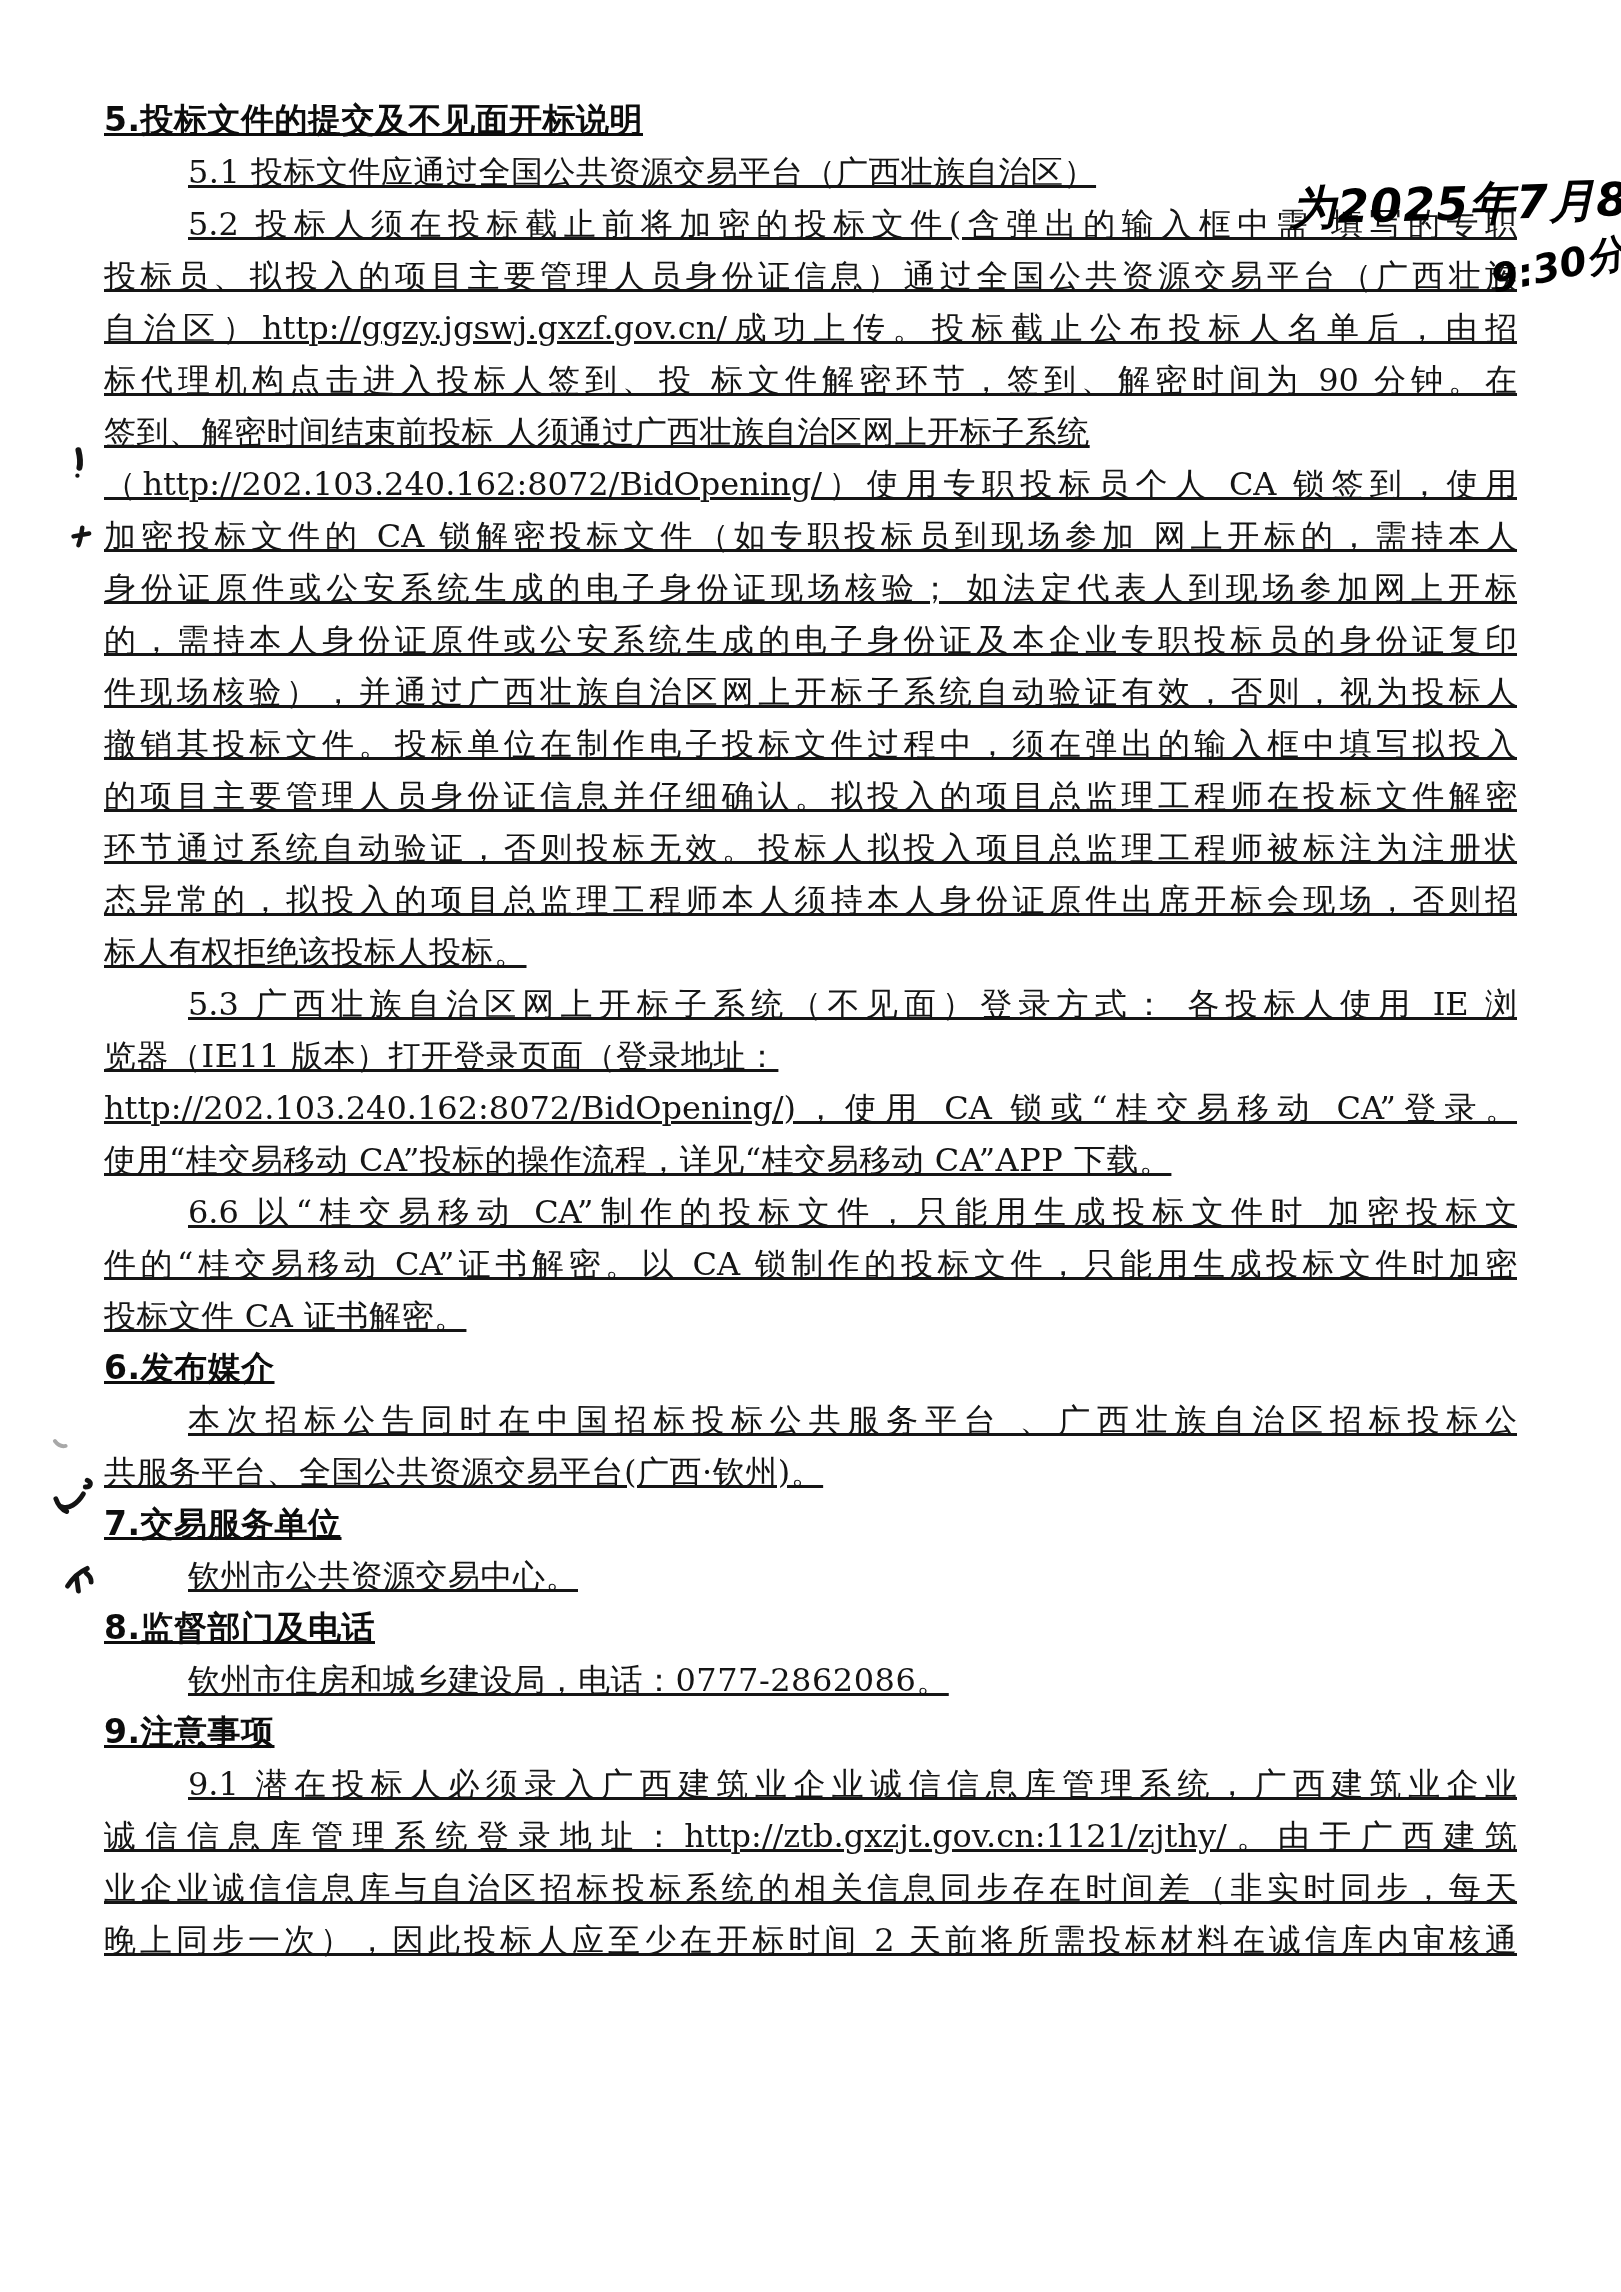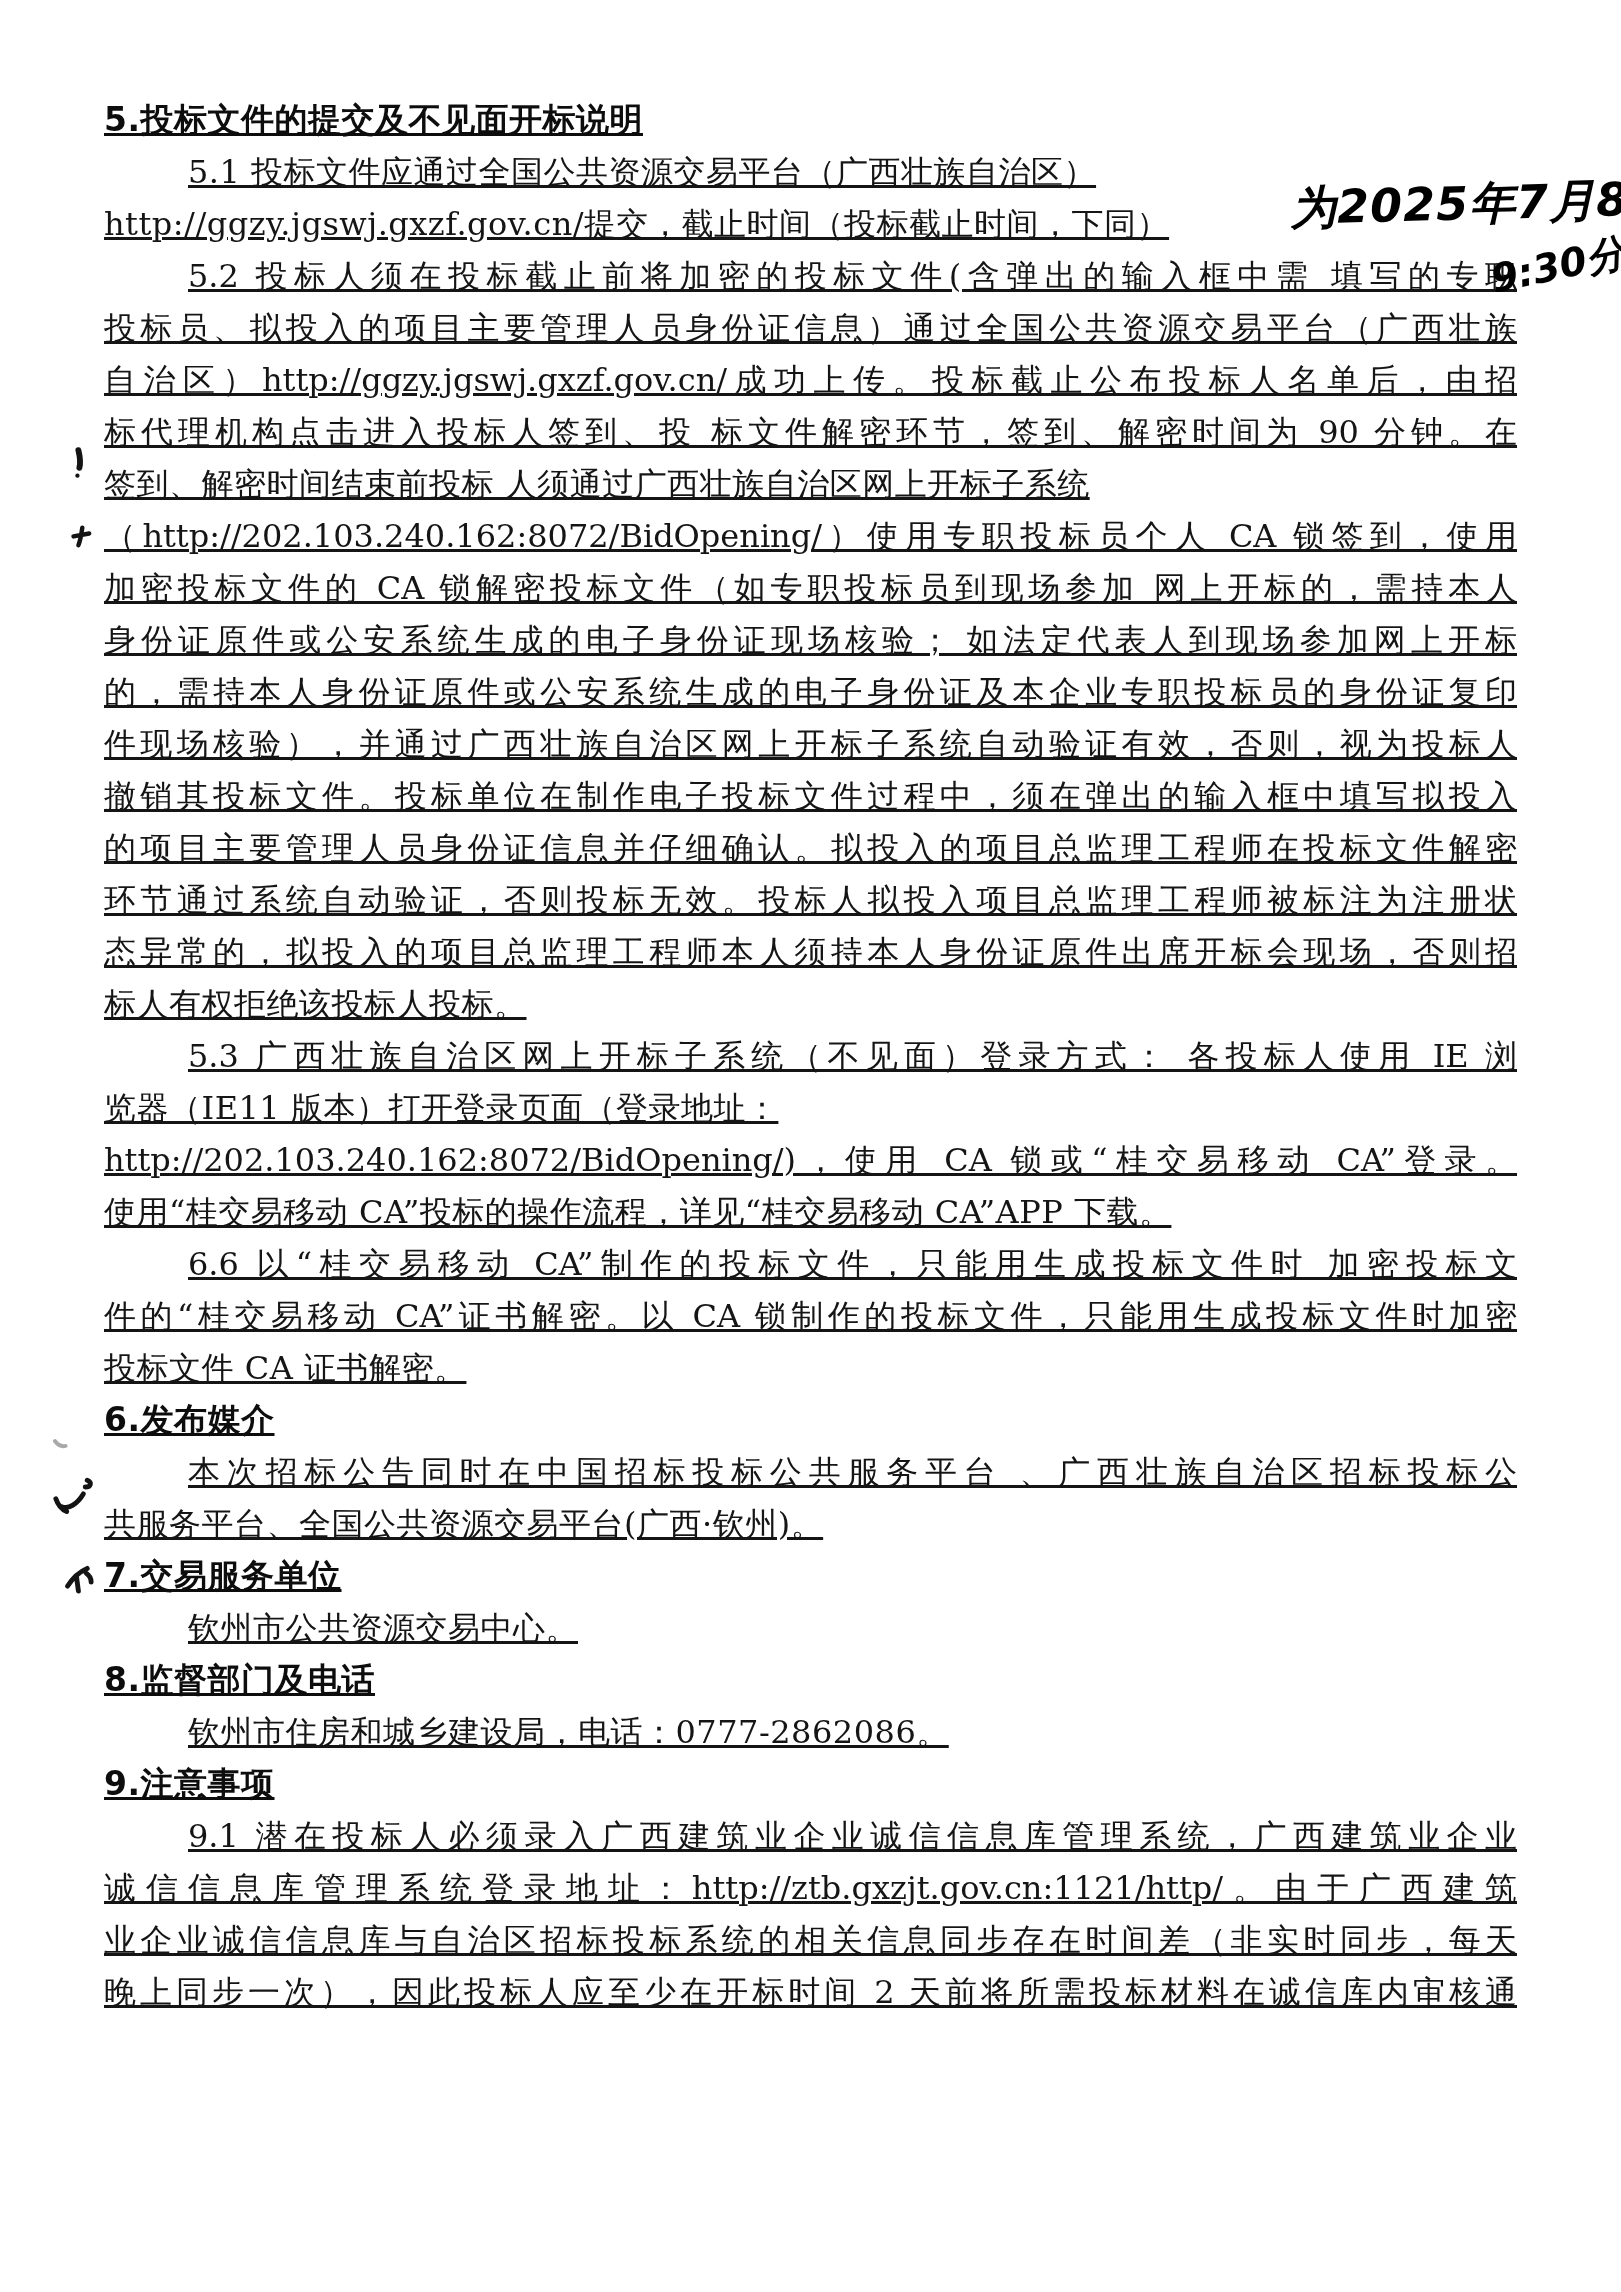--- a/index.html
+++ b/index.html
@@ -75,21 +75,20 @@
   }
 </style>
 </head>
 <body>
 
 <div class="page">
 
   <div class="text-block">
     <div class="line s-heading">5.投标文件的提交及不见面开标说明</div>
       <div class="line s-indent">5.1 投标文件应通过全国公共资源交易平台（广西壮族自治区）</div>
-      <div class="line s-body">http://ggzy.jgswj.gxzf.gov.cn/提交，截止时间（投标截止时间，下同）</div>
       <div class="line s-indent fill">5.2 投标人须在投标截止前将加密的投标文件(含弹出的输入框中需 填写的专职</div>
       <div class="line s-body fill">投标员、拟投入的项目主要管理人员身份证信息）通过全国公共资源交易平台（广西壮族</div>
       <div class="line s-body fill">自治区）http://ggzy.jgswj.gxzf.gov.cn/成功上传。投标截止公布投标人名单后，由招</div>
       <div class="line s-body fill">标代理机构点击进入投标人签到、投 标文件解密环节，签到、解密时间为 90 分钟。在</div>
       <div class="line s-body">签到、解密时间结束前投标 人须通过广西壮族自治区网上开标子系统</div>
       <div class="line s-body fill">（http://202.103.240.162:8072/BidOpening/）使用专职投标员个人 CA 锁签到，使用</div>
       <div class="line s-body fill">加密投标文件的 CA 锁解密投标文件（如专职投标员到现场参加 网上开标的，需持本人</div>
       <div class="line s-body fill">身份证原件或公安系统生成的电子身份证现场核验； 如法定代表人到现场参加网上开标</div>
       <div class="line s-body fill">的，需持本人身份证原件或公安系统生成的电子身份证及本企业专职投标员的身份证复印</div>
       <div class="line s-body fill">件现场核验），并通过广西壮族自治区网上开标子系统自动验证有效，否则，视为投标人</div>
@@ -107,21 +106,21 @@
       <div class="line s-body">投标文件 CA 证书解密。</div>
       <div class="line s-heading">6.发布媒介</div>
       <div class="line s-indent fill">本次招标公告同时在中国招标投标公共服务平台 、广西壮族自治区招标投标公</div>
       <div class="line s-body">共服务平台、全国公共资源交易平台(广西·钦州)。</div>
       <div class="line s-heading">7.交易服务单位</div>
       <div class="line s-indent">钦州市公共资源交易中心。</div>
       <div class="line s-heading">8.监督部门及电话</div>
       <div class="line s-indent">钦州市住房和城乡建设局，电话：0777-2862086。</div>
       <div class="line s-heading">9.注意事项</div>
       <div class="line s-indent fill">9.1 潜在投标人必须录入广西建筑业企业诚信信息库管理系统，广西建筑业企业</div>
-      <div class="line s-body fill">诚信信息库管理系统登录地址：http://ztb.gxzjt.gov.cn:1121/http/。由于广西建筑</div>
+      <div class="line s-body fill">诚信信息库管理系统登录地址：http://ztb.gxzjt.gov.cn:1121/zjthy/。由于广西建筑</div>
       <div class="line s-body fill">业企业诚信信息库与自治区招标投标系统的相关信息同步存在时间差（非实时同步，每天</div>
       <div class="line s-body fill">晚上同步一次），因此投标人应至少在开标时间 2 天前将所需投标材料在诚信库内审核通</div>
   </div>
 
   <div class="hw hw-date">为2025年7月8日</div>
 
   <div class="hw hw-time">9:30分</div>
 
   <svg class="ink" width="1621" height="2293" viewBox="0 0 1654 2339" aria-hidden="true">
     <g stroke="#141414" fill="none" stroke-linecap="round">

